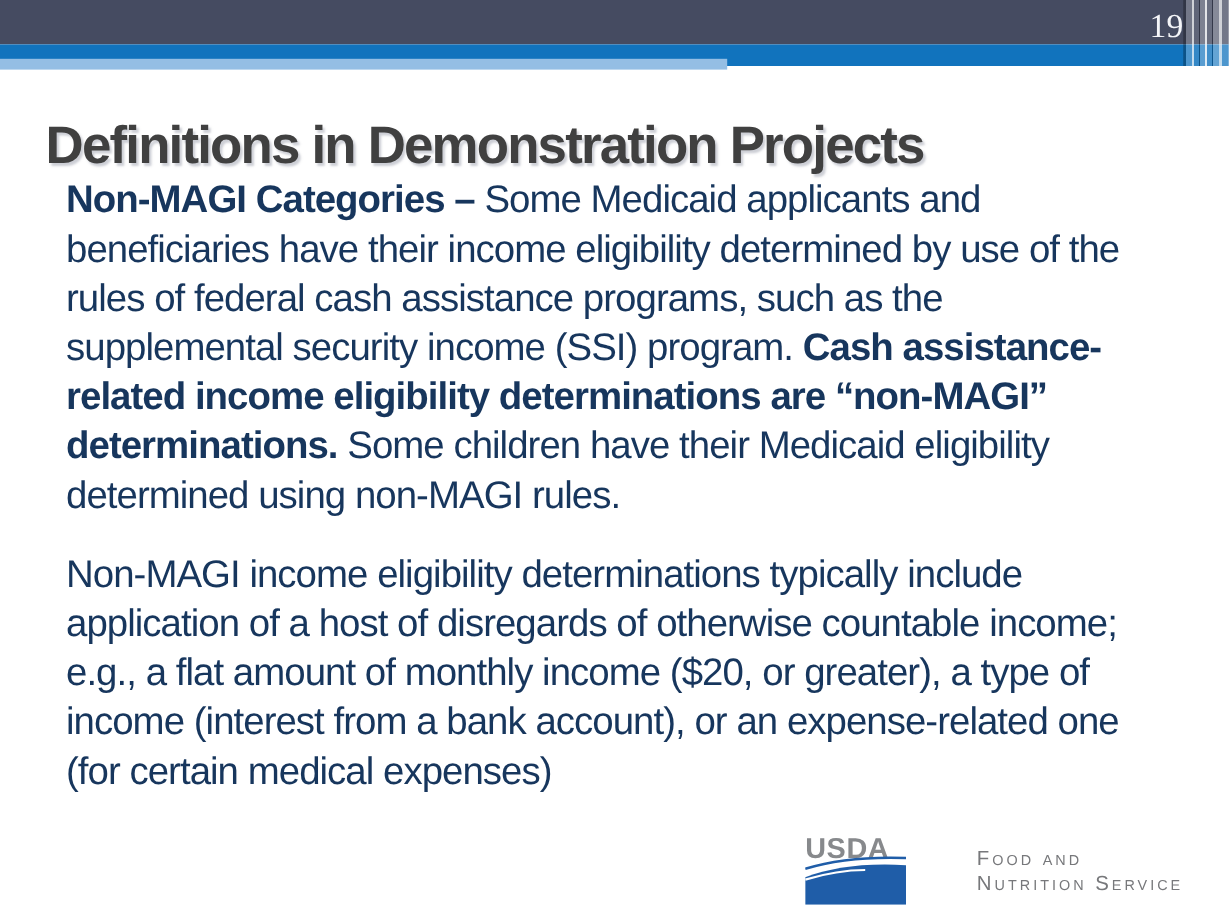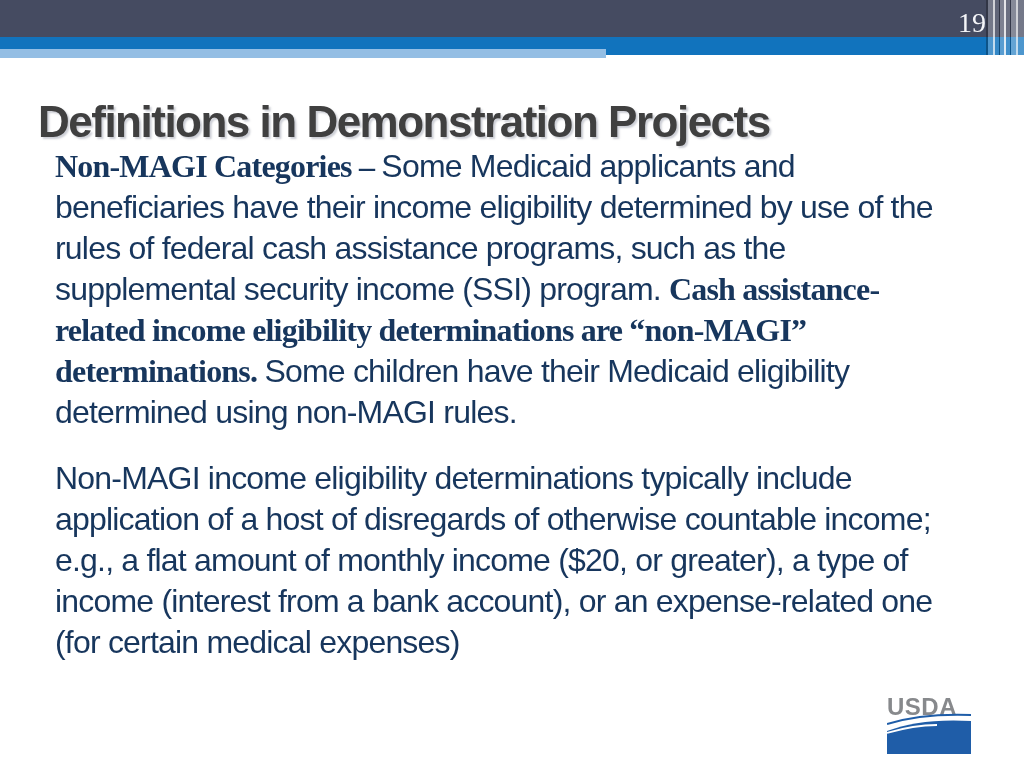--- a/index.html
+++ b/index.html
@@ -43,21 +43,21 @@
     color: #404040; line-height: 50px; white-space: nowrap;
     text-shadow: 2px 2px 2px rgba(110,115,135,0.35);
   }
 
   
   .body-text {
     position: absolute; left: 55px; top: 146px; width: 912px;
     color: #17365d; font-size: 32px; line-height: 41px; letter-spacing: -0.8px;
   }
   .body-text p { margin: 0 0 25px 0; }
-  .body-text .b { font-weight: bold; font-family: Liberation Serif, serif; }
+  .body-text .b { font-weight: bold; }
 
   
   .footer-logo {
     position: absolute; right: 38px; bottom: 14px;
     display: flex; align-items: flex-start; gap: 44px;
   }
   .usda-mark { width: 84px; height: 57px; margin-right: 15px; }
   .fns-text {
     margin-top: 8px;
     color: #77787b; font-size: 17px; line-height: 21px;
@@ -84,15 +84,19 @@
   </div>
 
   <div class="footer-logo">
     <svg class="usda-mark" viewBox="0 0 84 57" xmlns="http://www.w3.org/2000/svg" aria-hidden="true">
       <text x="0" y="18" font-family="Liberation Sans, sans-serif" font-size="24" font-weight="bold" fill="#87898c" letter-spacing="0.5">USDA</text>
       <path d="M0,34 C22,26 48,22 84,24 L84,57 L0,57 Z" fill="#1f5da8"></path>
       <path d="M0,31 C24,23 52,20 84,21" stroke="#ffffff" stroke-width="2.4" fill="none"></path>
       <path d="M0,36 C20,30 36,28 50,28" stroke="#ffffff" stroke-width="1.8" fill="none"></path>
       <path d="M0,27 C26,19 56,17 84,18" stroke="#1f5da8" stroke-width="2" fill="none"></path>
     </svg>
+    <div class="fns-text">
+      <div>Food and</div>
+      <div>Nutrition Service</div>
+    </div>
   </div>
 
 </div>
 
 </body></html>

